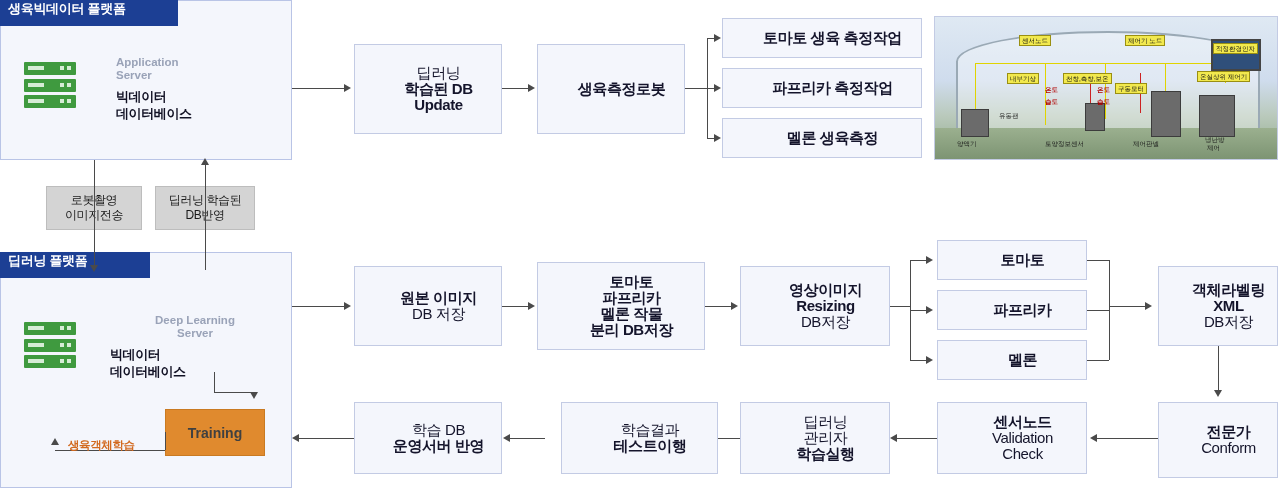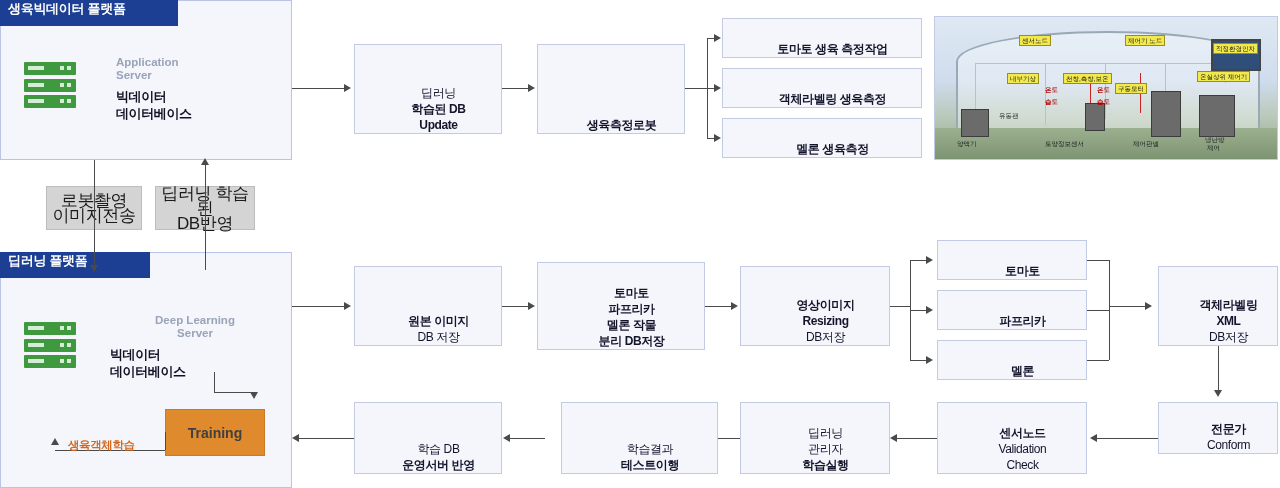--- a/index.html
+++ b/index.html
@@ -54,37 +54,37 @@
   .srv-row:after{
     content:"";position:absolute;right:5px;top:4px;width:4px;height:4px;background:#d6ecd6;
     box-shadow:-7px 0 0 #d6ecd6;
   }
 
   
   .box{
     background:#f4f6fc;
     border:1px solid #c3cbe4;
     display:flex;flex-direction:column;
-    align-items:center;justify-content:flex-end;
+    align-items:center;justify-content:center;
     text-align:center;
-    font-size:12px;
+    font-size:15px;
     line-height:16px;
     letter-spacing:-0.4px;
     color:#14142b;
     padding-left:21px;
   }
   .box .ln{display:block;}
   .bold{font-weight:bold;}
 
   
   .glabel{
     background:#d4d4d4;
     border:1px solid #bdbdbd;
     display:flex;flex-direction:column;align-items:center;justify-content:center;
-    font-size:17px;line-height:15px;text-align:center;letter-spacing:-0.4px;
+    font-size:12px;line-height:15px;text-align:center;letter-spacing:-0.4px;
     color:#1a1a1a;
   }
 
   .training{
     background:#e08a2e;
     border:1px solid #c97a22;
     color:#404040;
     font-weight:bold;
     font-size:14px;
     display:flex;align-items:center;justify-content:center;
@@ -207,21 +207,21 @@
 <div class="ah-r" style="left:714px;top:34px;"></div>
 <div class="ln-h" style="left:707px;top:88px;width:10px;"></div>
 <div class="ah-r" style="left:714px;top:84px;"></div>
 <div class="ln-h" style="left:707px;top:138px;width:10px;"></div>
 <div class="ah-r" style="left:714px;top:134px;"></div>
 
 <div class="abs box" style="left:722px;top:18px;width:200px;height:40px;">
   <span class="ln bold">토마토 생육 측정작업</span>
 </div>
 <div class="abs box" style="left:722px;top:68px;width:200px;height:40px;">
-  <span class="ln bold">객체라벨링 생육측정</span>
+  <span class="ln bold">파프리카 측정작업</span>
 </div>
 <div class="abs box" style="left:722px;top:118px;width:200px;height:40px;">
   <span class="ln bold">멜론 생육측정</span>
 </div>
 
 <div class="abs photo" style="left:934px;top:16px;width:344px;height:144px;">
   <div class="ph-sky"></div>
   <div class="ph-house"></div>
   <div class="ph-ground"></div>
 
@@ -311,21 +311,21 @@
 <div class="ah-r" style="left:1145px;top:302px;"></div>
 
 <div class="abs box" style="left:1158px;top:266px;width:120px;height:80px;">
   <span class="ln bold">객체라벨링</span>
   <span class="ln bold">XML</span>
   <span class="ln">DB저장</span>
 </div>
 <div class="ln-v" style="left:1218px;top:346px;height:48px;"></div>
 <div class="ah-d" style="left:1214px;top:390px;"></div>
 
-<div class="abs box" style="left:1158px;top:402px;width:120px;height:52px;">
+<div class="abs box" style="left:1158px;top:402px;width:120px;height:76px;">
   <span class="ln bold">전문가</span>
   <span class="ln">Conform</span>
 </div>
 <div class="ln-h" style="left:1097px;top:438px;width:61px;"></div>
 <div class="ah-l" style="left:1090px;top:434px;"></div>
 
 <div class="abs box" style="left:937px;top:402px;width:150px;height:72px;">
   <span class="ln bold">센서노드</span>
   <span class="ln">Validation</span>
   <span class="ln">Check</span>

